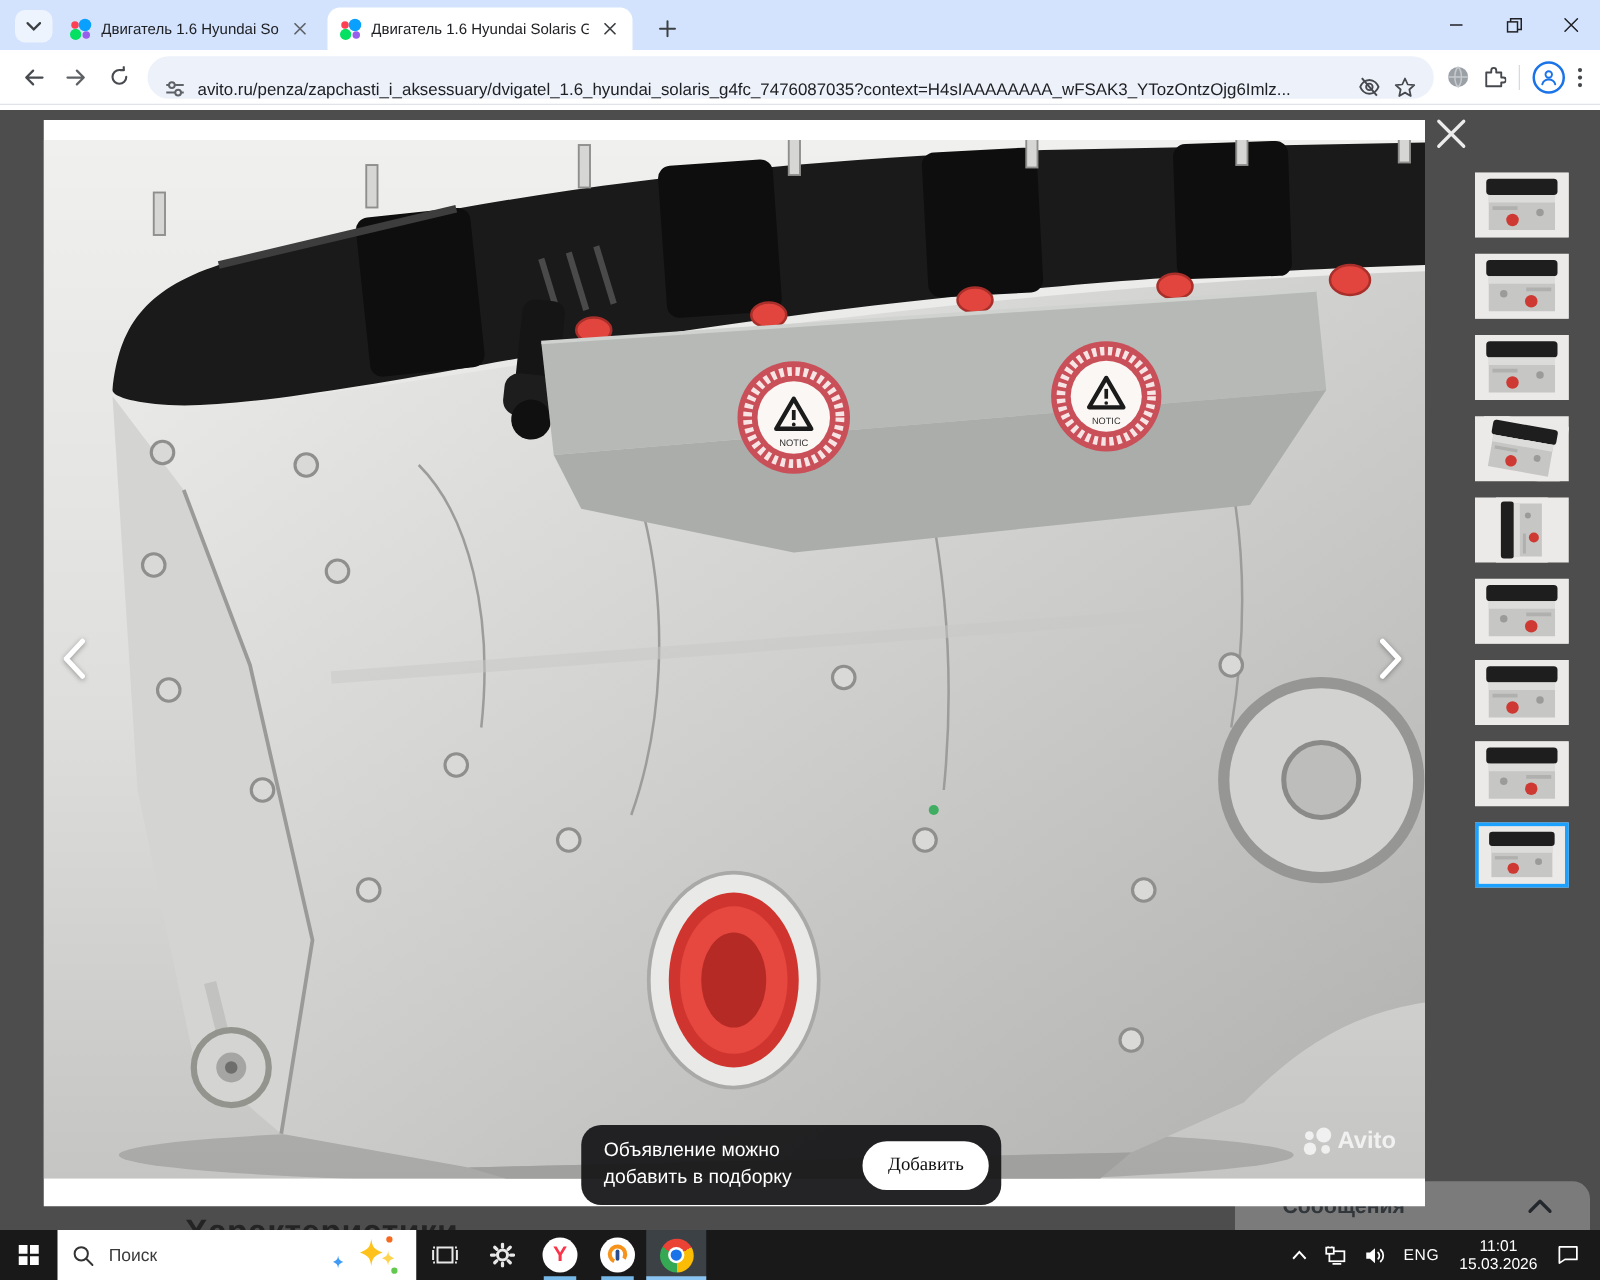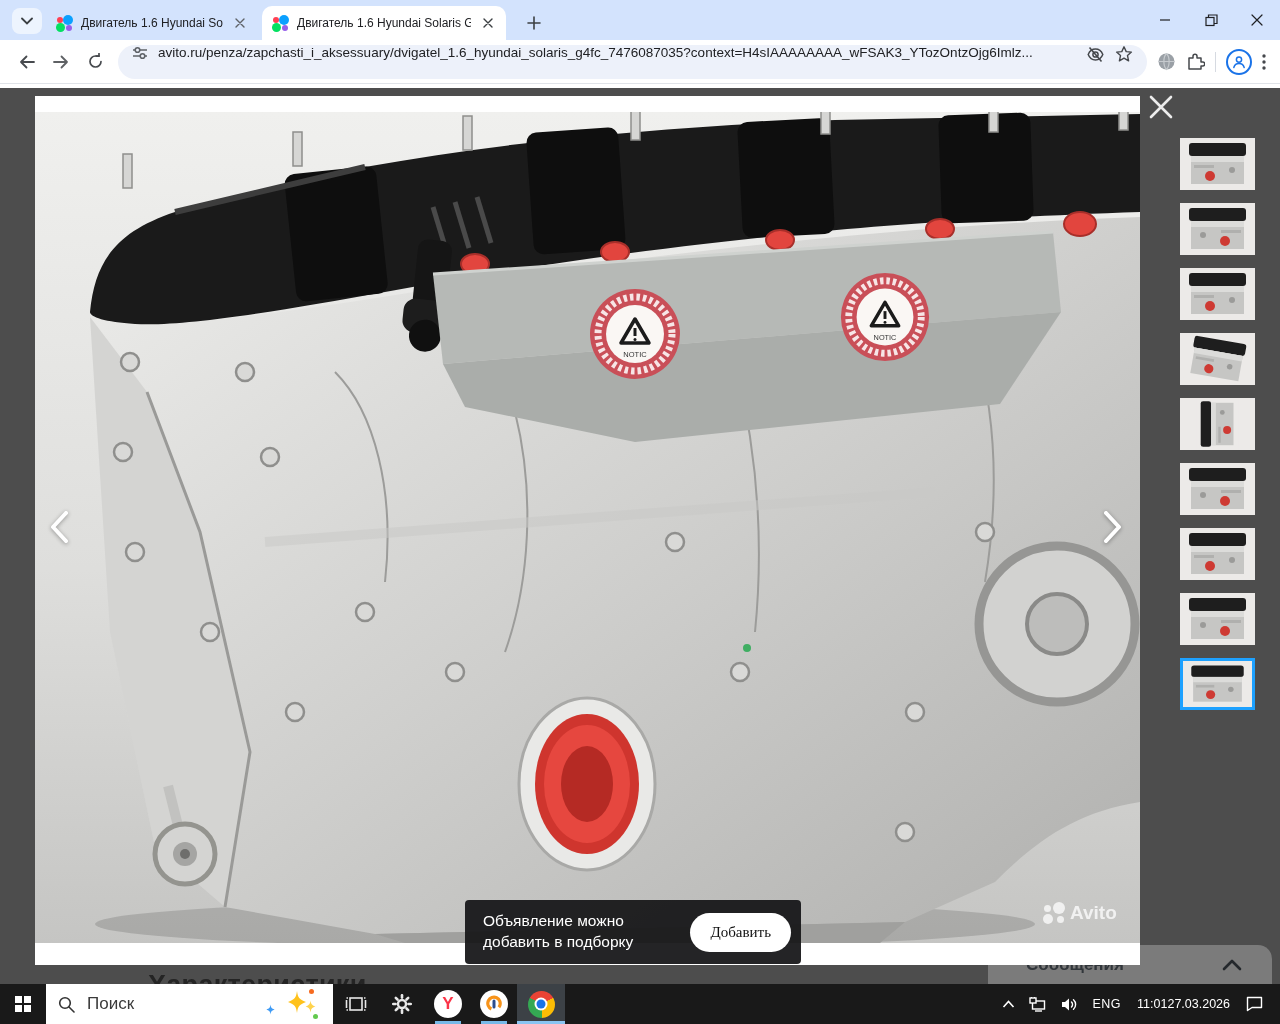--- a/index.html
+++ b/index.html
@@ -20,41 +20,41 @@
   .favicon .d-purple{width:6px;height:6px;right:1px;bottom:1px;background:#965eeb}
   .tab-title{flex:1;font-size:12px;color:#202124;white-space:nowrap;overflow:hidden}
   .tab-close{width:17px;height:17px;flex:0 0 17px;display:flex;align-items:center;justify-content:center;border-radius:50%;cursor:pointer}
   .new-tab{position:absolute;left:520px;top:9px;width:28px;height:28px;border:none;background:transparent;display:flex;align-items:center;justify-content:center;cursor:pointer}
   .win-controls{position:absolute;right:0;top:0;height:40px;display:flex}
   .win-btn{width:46px;height:40px;display:flex;align-items:center;justify-content:center;cursor:pointer}
 
   
   .toolbar{position:absolute;left:0;top:40px;width:1280px;height:44px;background:#fff;border-bottom:1px solid #e0e3e8;display:flex;align-items:center;padding:0 10px}
   .nav-btn{width:34px;height:34px;border:none;background:transparent;display:flex;align-items:center;justify-content:center;cursor:pointer;flex:0 0 34px}
-  .omnibox{flex:1;height:34px;margin:0 6px;background:#edf1fa;border-radius:17px;display:flex;align-items:flex-start;padding:0 14px;gap:10px;min-width:0;cursor:text}
+  .omnibox{flex:1;height:34px;margin:0 6px;background:#edf1fa;border-radius:17px;display:flex;align-items:flex-end;padding:0 14px;gap:10px;min-width:0;cursor:text}
   .url-text{flex:1;font-size:13.5px;color:#202124;white-space:nowrap;overflow:hidden;min-width:0}
   .omni-icon{flex:0 0 auto;display:flex;align-items:center;justify-content:center;cursor:pointer}
   .toolbar-right{display:flex;align-items:center;gap:10px;padding:0 4px}
   .tb-divider{width:1px;height:20px;background:#d6dae1}
   .avatar{width:26px;height:26px;border-radius:50%;border:2px solid #1a73e8;display:flex;align-items:center;justify-content:center;cursor:pointer}
 
   
   .viewport{position:absolute;left:0;top:84px;width:1280px;height:900px;background:#4d4d4d;overflow:hidden}
   .top-strip{position:absolute;left:0;top:0;width:1280px;height:4px;background:#fff}
   .char-heading{position:absolute;left:148px;top:886px;font-size:27px;font-weight:bold;color:#242424;letter-spacing:.3px}
   .messenger{position:absolute;left:988px;top:861px;width:284px;height:39px;background:#7b7b7b;border-radius:14px 14px 0 0;display:flex;align-items:center;cursor:pointer}
   .messenger-title{margin-left:38px;font-size:17px;font-weight:bold;color:#31363b}
   .messenger svg{margin-left:auto;margin-right:30px}
 
   .photo-stage{position:absolute;left:35px;top:12px;width:1105px;height:869px;background:#fff}
   .engine-svg{position:absolute;left:0;top:16px;width:1105px;height:831px;display:block}
   .nav-arrow{position:absolute;top:403px;width:40px;height:56px;border:none;background:transparent;display:flex;align-items:center;justify-content:center;cursor:pointer;filter:drop-shadow(0 1px 2px rgba(0,0,0,.35))}
   .nav-arrow.prev{left:4px}
   .nav-arrow.next{left:1058px}
-  .toast{position:absolute;left:430px;top:804px;width:336px;height:64px;background:rgba(22,22,24,.94);border-radius:4px;display:flex;align-items:center;padding:0 10px 0 18px;gap:14px}
+  .toast{position:absolute;left:430px;top:804px;width:336px;height:64px;background:rgba(22,22,24,.94);border-radius:16px;display:flex;align-items:center;padding:0 10px 0 18px;gap:14px}
   .toast-msg{width:212px;font-size:15.5px;line-height:1.35;color:#fff}
   .toast-btn{border:none;background:#fff;color:#111;border-radius:22px;padding:11px 20px;font-size:15px;font-family:Liberation Serif, serif;cursor:pointer;white-space:nowrap}
   .watermark{position:absolute;left:1008px;top:806px;display:flex;align-items:center;gap:5px;opacity:.82}
   .wm-dots{position:relative;width:22px;height:22px}
   .wm-dots i{position:absolute;border-radius:50%;background:rgba(255,255,255,.9)}
   .wm-dots .w1{width:7px;height:7px;left:1px;top:3px}
   .wm-dots .w2{width:12px;height:12px;right:0;top:0}
   .wm-dots .w3{width:10px;height:10px;left:0;bottom:0}
   .wm-dots .w4{width:7px;height:7px;right:1px;bottom:1px}
   .wm-text{font-size:19px;font-weight:bold;color:rgba(255,255,255,.92)}
@@ -68,36 +68,36 @@
   .thumb:nth-child(even) svg{transform:scaleX(-1)}
   .thumb:nth-child(5) svg{transform:rotate(-90deg) scale(.8)}
   .thumb:nth-child(4) svg{transform:rotate(10deg) scale(.92)}
 
   
   .taskbar{position:absolute;left:0;top:984px;width:1280px;height:40px;background:#191919;display:flex;align-items:stretch}
   .tb-btn{width:46px;display:flex;align-items:center;justify-content:center;cursor:pointer;position:relative}
   .start-flag{width:16px;height:16px;display:grid;grid-template-columns:7px 7px;grid-template-rows:7px 7px;gap:2px}
   .start-flag i{background:#fff}
   .tb-search{width:287px;background:#fff;display:flex;align-items:center;padding:0 12px;gap:12px;cursor:text;position:relative}
-  .tb-search-text{font-size:17px;color:#3a3a3a}
+  .tb-search-text{font-size:14px;color:#3a3a3a}
   .sparkles{position:absolute;right:14px;top:0;width:56px;height:40px}
   .sp{position:absolute;font-style:normal}
   .tb-app{width:46px;display:flex;align-items:center;justify-content:center;cursor:pointer;position:relative}
   .tb-app.chrome-active{background:#3c4146;width:48px}
   .run-bar{position:absolute;bottom:0;left:50%;transform:translateX(-50%);width:26px;height:3px;background:#76b9e8}
   .run-bar.wide{width:48px;background:#8ac4f2}
   .app-circle{width:28px;height:28px;border-radius:50%;background:#fff;display:flex;align-items:center;justify-content:center}
   .y-letter{font-size:17px;font-weight:bold;color:#fb3347;font-family:"Liberation Sans",sans-serif}
   .chrome-logo{position:relative;width:27px;height:27px;border-radius:50%;background:conic-gradient(from -60deg,#ea4335 0 120deg,#fbbc05 120deg 240deg,#34a853 240deg 360deg)}
   .chrome-logo::before{content:"";position:absolute;left:50%;top:50%;transform:translate(-50%,-50%);width:13px;height:13px;border-radius:50%;background:#fff}
   .chrome-logo::after{content:"";position:absolute;left:50%;top:50%;transform:translate(-50%,-50%);width:9px;height:9px;border-radius:50%;background:#1a73e8}
   .tray{margin-left:auto;display:flex;align-items:center;padding-right:10px}
   .tray-item{display:flex;align-items:center;justify-content:center;height:40px;padding:0 7px;cursor:pointer}
   .tray-lang{font-size:12.5px;color:#fff;letter-spacing:.5px}
-  .tray-clock{display:flex;flex-direction:row;align-items:center;justify-content:center;color:#fff;font-size:12.5px;line-height:14px;padding:0 9px;cursor:pointer}
+  .tray-clock{display:flex;flex-direction:column;align-items:center;justify-content:center;color:#fff;font-size:12.5px;line-height:14px;padding:0 9px;cursor:pointer}
 </style>
 </head>
 <body>
 
 <div class="screen">
 
   <header class="titlebar">
     <button class="tab-search">
       <svg width="12" height="8" viewBox="0 0 12 8">
           <path d="M1 1.5 L6 6.5 L11 1.5" fill="none" stroke="#3c4043" stroke-width="1.8" stroke-linecap="round"></path>
@@ -597,21 +597,21 @@
       </span>
       <span class="tray-item">
         <svg width="17" height="15" viewBox="0 0 17 15">
             <path d="M1 5 H4 L8 1.5 V13.5 L4 10 H1 Z" fill="#fff"></path>
             <path d="M10.5 5 A3.5 3.5 0 0 1 10.5 10 M12.5 2.8 A6.3 6.3 0 0 1 12.5 12.2" fill="none" stroke="#fff" stroke-width="1.4" stroke-linecap="round"></path>
           </svg>
       </span>
       <span class="tray-item tray-lang">ENG</span>
       <span class="tray-clock">
         <span>11:01</span>
-        <span>27.03.2026</span>
+        <span>15.03.2026</span>
       </span>
       <span class="tray-item">
         <svg width="17" height="16" viewBox="0 0 17 16">
             <path d="M1.5 1.5 H15.5 V11.5 H6 L1.5 14.5 Z" fill="none" stroke="#fff" stroke-width="1.4" stroke-linejoin="round"></path>
           </svg>
       </span>
     </div>
   </footer>
 </div>
 

